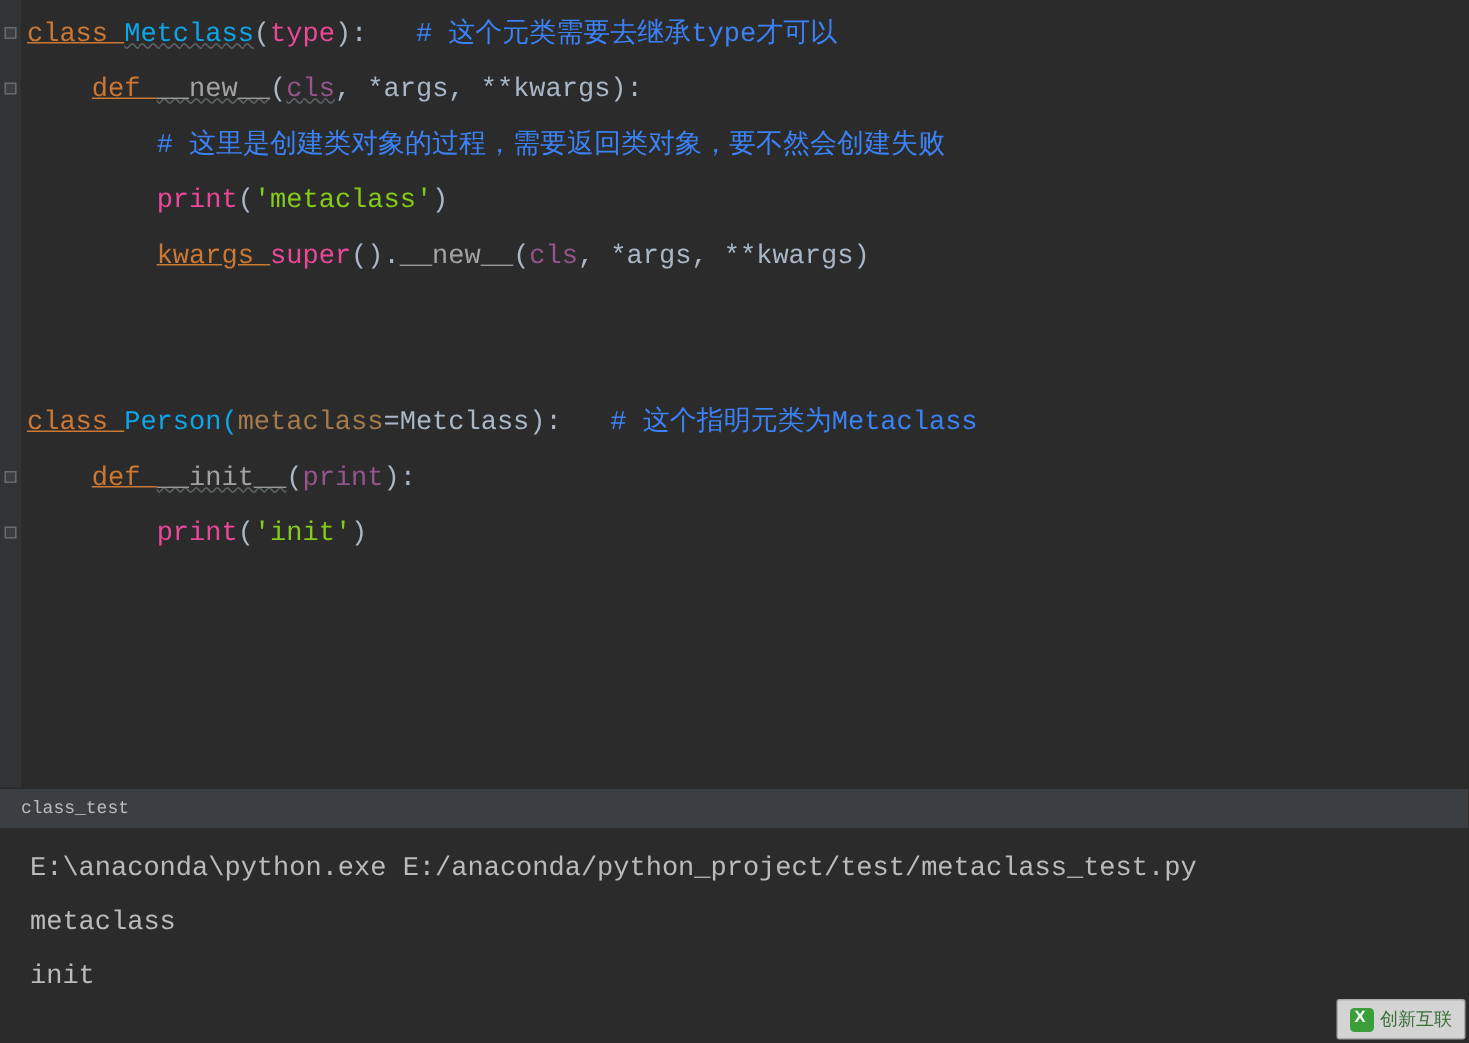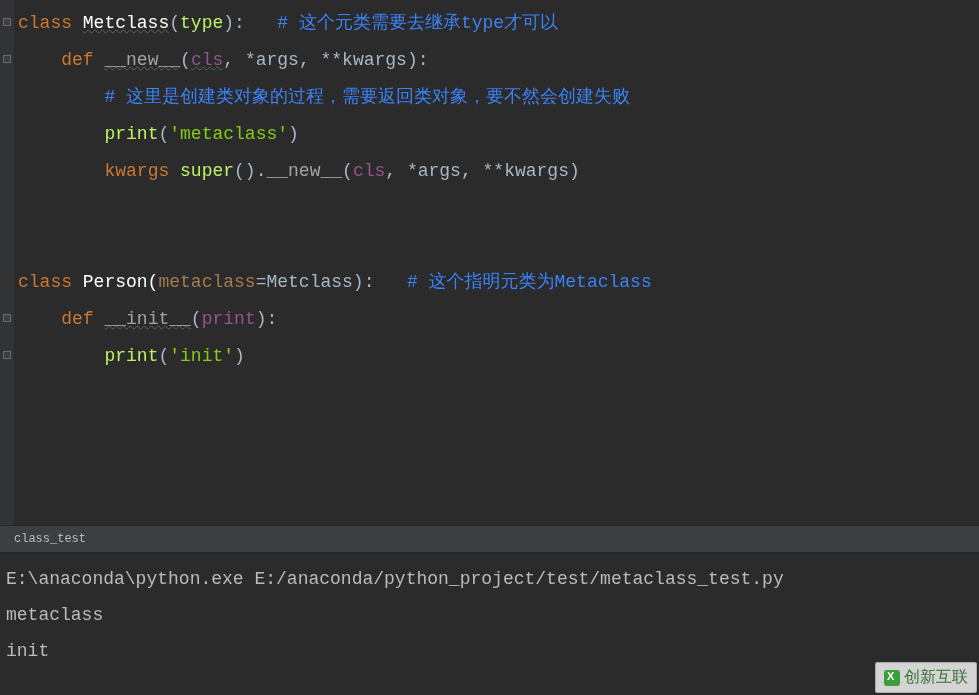--- a/index.html
+++ b/index.html
@@ -41,24 +41,24 @@
   background: #3c3f41;
 }
 .code {
   padding-left: 18px;
   line-height: 37px;
 }
 .code-line {
   white-space: pre;
   height: 37px;
 }
-.kw { color: #cc7832; }
-.cls-name { color: #ffffff; text-align: right; }
+.kw { color: #cc7832; text-decoration: underline; }
+.cls-name { color: #0ea5e9; text-align: right; }
 .underline { text-decoration: underline wavy #5c6164; text-decoration-thickness: 1px; }
-.builtin { color: #bef264; text-align: center; }
+.builtin { color: #ec4899; text-align: center; }
 .param { color: #a57a4c; font-style: normal; }
 .special { color: #a3a3a3; }
 .string-q { color: #84cc16; }
 .comment { color: #3b82f6; }
 .self { color: #94558d; }
 .paren { color: #a9b7c6; }
 
 .tab-bar {
   background: #3c3f41;
   height: 28px;
@@ -66,36 +66,36 @@
   border-bottom: 1px solid #282828;
   display: flex;
   align-items: center;
   padding-left: 14px;
   font-size: 12px;
   color: #bbbbbb;
 }
 
 .terminal {
   background: #2b2b2b;
-  padding: 8px 6px;
+  padding: 8px 20px;
   font-size: 18px;
   line-height: 36px;
   color: #bbbbbb;
 }
 .term-line {
   white-space: pre;
 }
 
 .watermark {
   position: absolute;
   right: 2px;
   bottom: 2px;
   background: #d4d4d4;
   color: #3a6f3a;
-  font-size: 16px;
+  font-size: 12px;
   padding: 4px 8px;
   border: 1px solid #aaa;
   border-radius: 2px;
   font-family: sans-serif;
 }
 .watermark-icon {
   display: inline-block;
   width: 16px;
   height: 16px;
   background: #3a9f3a;

